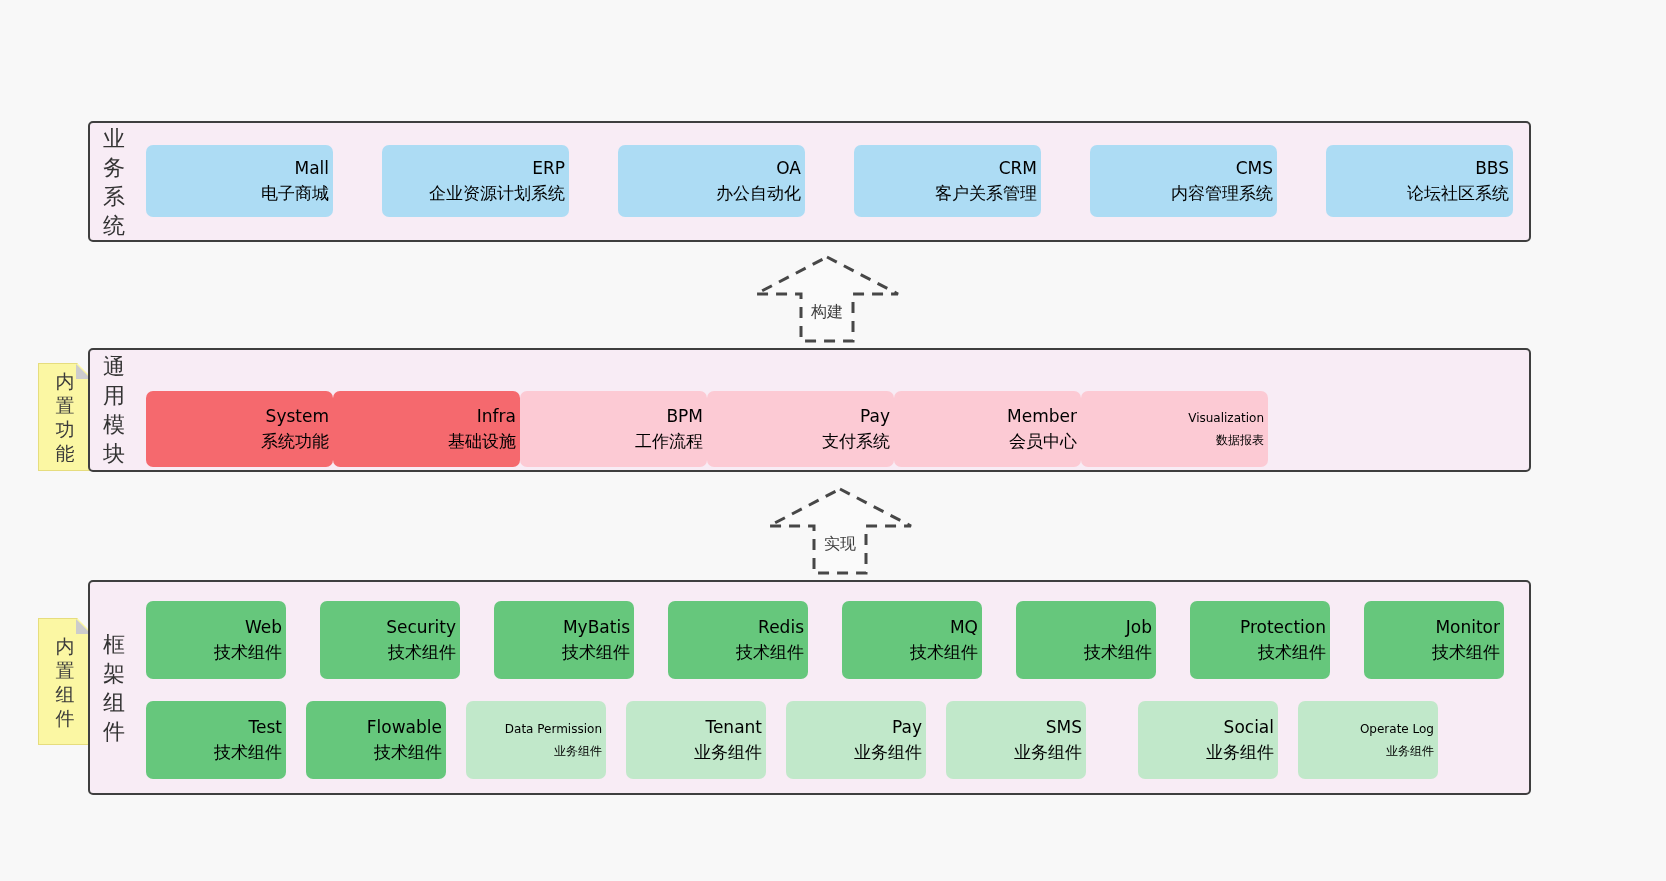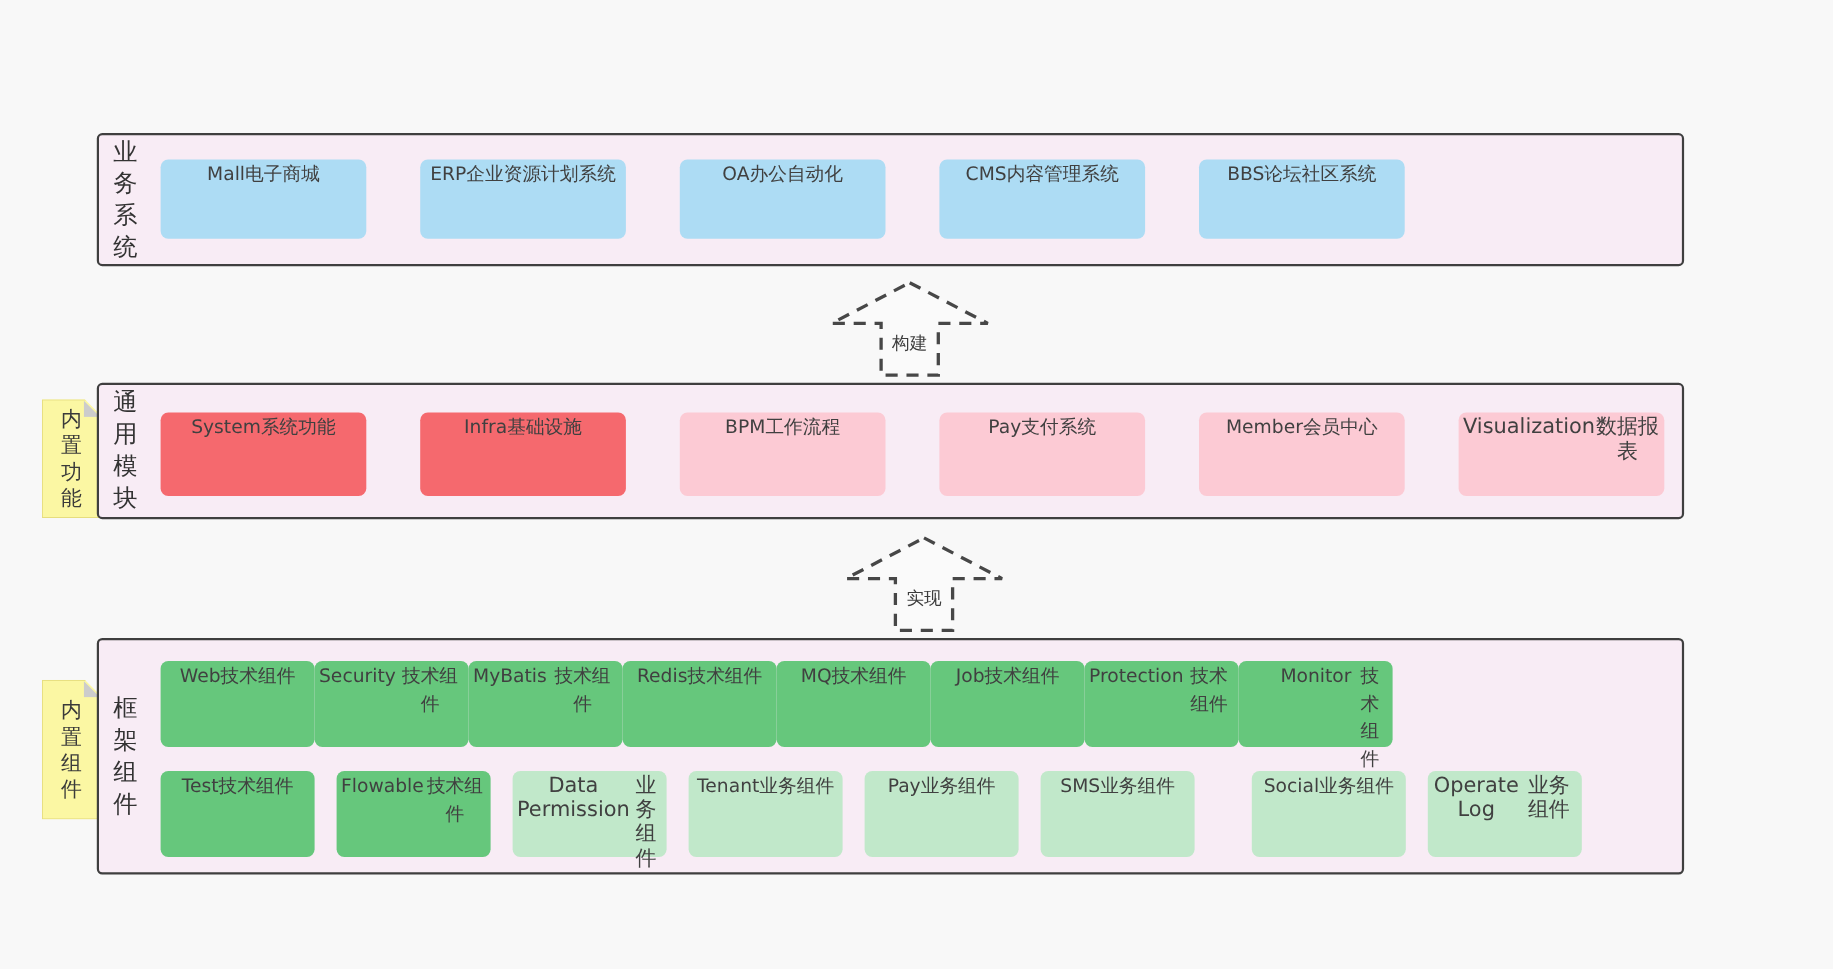--- a/index.html
+++ b/index.html
@@ -21,33 +21,33 @@
   #layer-1{top:348px;height:124px;}
   #layer-2{top:580px;height:215px;}
 
   .layer-label{
     position:absolute;left:8px;top:50%;transform:translateY(-50%);
     width:32px;text-align:center;font-size:22px;line-height:29px;color:#333;
   }
 
   .box-row{position:absolute;left:56px;display:flex;}
   #layer-0 .box-row{top:22px;gap:49px;}
-  #layer-1 .box-row{top:25px;gap:49px;}
-  #layer-2 .row-0{top:19px;}
+  #layer-1 .box-row{top:41px;}
+  #layer-2 .row-0{top:19px;gap:34px;}
   #layer-2 .row-1{top:119px;gap:20px;}
 
   .box{
-    display:flex;flex-direction:row;align-items:flex-start;justify-content:center;
+    display:flex;flex-direction:column;align-items:flex-end;justify-content:center;
     border-radius:7px;text-align:center;font-size:17px;line-height:25px;
-    box-sizing:border-box;padding:2px 4px;color:#404040;
+    box-sizing:border-box;padding:2px 4px;color:#000000;
   }
   #layer-0 .box{width:187px;height:72px;}
   #layer-1 .box{width:187px;height:76px;}
   #layer-2 .box{width:140px;height:78px;}
-  .box.compact{line-height:22px;font-size:19px;}
+  .box.compact{line-height:22px;font-size:12px;}
 
   
   .sticky{
     position:absolute;left:38px;width:54px;z-index:1;
     background:#fbf7a3;border:1px solid #e6dd7e;box-sizing:border-box;
     clip-path:polygon(0 0,calc(100% - 15px) 0,100% 15px,100% 100%,0 100%);
     display:flex;flex-direction:column;align-items:center;justify-content:center;
   }
   .sticky::after{
     content:"";position:absolute;top:0;right:0;width:15px;height:15px;
@@ -98,20 +98,24 @@
         </div>
         <div class="box" style="background: rgb(173, 220, 244);">
           <div>ERP</div>
           <div>企业资源计划系统</div>
         </div>
         <div class="box" style="background: rgb(173, 220, 244);">
           <div>OA</div>
           <div>办公自动化</div>
         </div>
         <div class="box" style="background: rgb(173, 220, 244);">
+          <div>CRM</div>
+          <div>客户关系管理</div>
+        </div>
+        <div class="box" style="background: rgb(173, 220, 244);">
           <div>CMS</div>
           <div>内容管理系统</div>
         </div>
         <div class="box" style="background: rgb(173, 220, 244);">
           <div>BBS</div>
           <div>论坛社区系统</div>
         </div>
       </div>
   </section>
 

